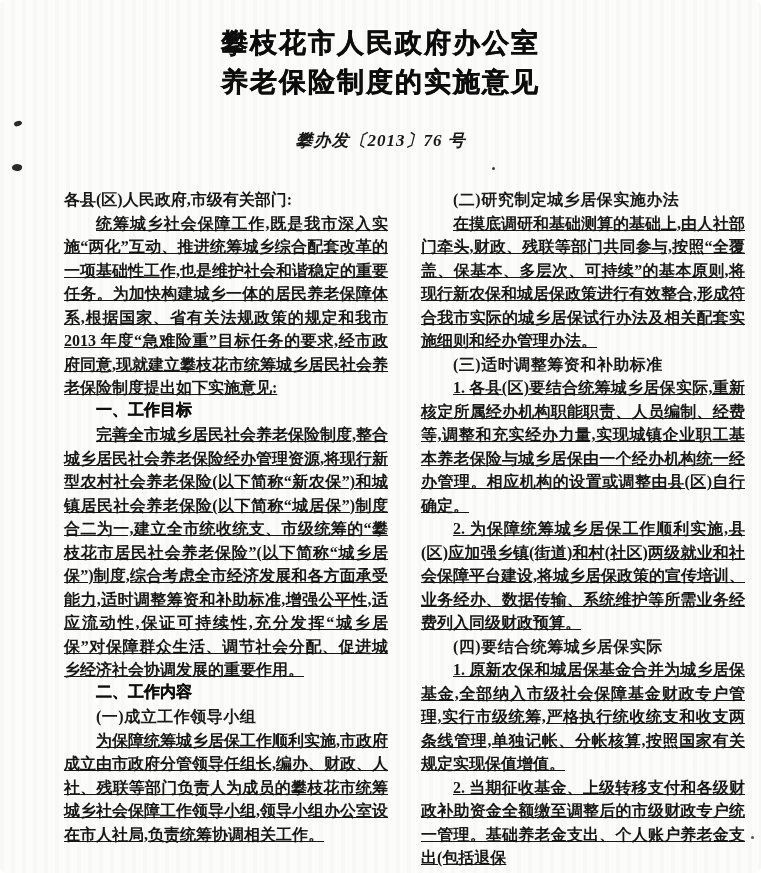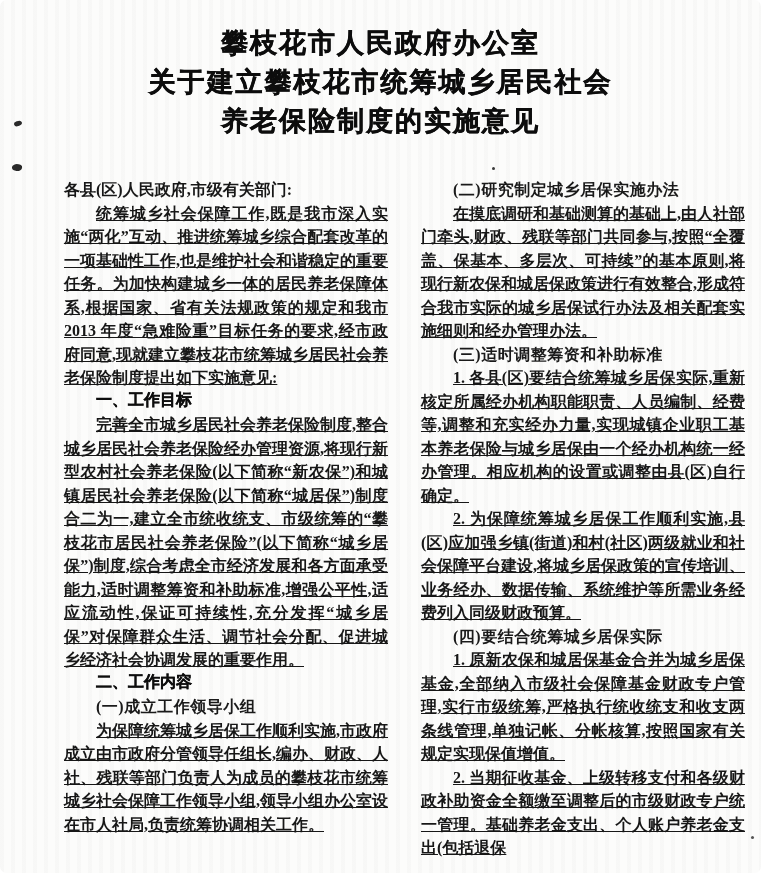--- a/index.html
+++ b/index.html
@@ -89,24 +89,24 @@
 
 <div class="page">
 
   <div class="speck speck-1"></div>
   <div class="speck speck-2"></div>
   <div class="speck dot-1"></div>
   <div class="speck dot-2"></div>
 
   <div class="title-block">
     <div class="title-line">攀枝花市人民政府办公室</div>
-    <div class="title-line">关于建立攀枝花市统筹城乡居民社会</div>
     <div class="title-line">养老保险制度的实施意见</div>
   </div>
 
+  <div class="doc-number">攀办发〔2013〕76 号</div>
 
   <div class="columns">
 
     <div class="col">
       <div class="salutation">各县(区)人民政府,市级有关部门:</div>
       <div class="para">统筹城乡社会保障工作,既是我市深入实施“两化”互动、推进统筹城乡综合配套改革的一项基础性工作,也是维护社会和谐稳定的重要任务。为加快构建城乡一体的居民养老保障体系,根据国家、省有关法规政策的规定和我市 2013 年度“急难险重”目标任务的要求,经市政府同意,现就建立攀枝花市统筹城乡居民社会养老保险制度提出如下实施意见:</div>
       <div class="h1">一、工作目标</div>
       <div class="para">完善全市城乡居民社会养老保险制度,整合城乡居民社会养老保险经办管理资源,将现行新型农村社会养老保险(以下简称“新农保”)和城镇居民社会养老保险(以下简称“城居保”)制度合二为一,建立全市统收统支、市级统筹的“攀枝花市居民社会养老保险”(以下简称“城乡居保”)制度,综合考虑全市经济发展和各方面承受能力,适时调整筹资和补助标准,增强公平性,适应流动性,保证可持续性,充分发挥“城乡居保”对保障群众生活、调节社会分配、促进城乡经济社会协调发展的重要作用。</div>
       <div class="h1">二、工作内容</div>
       <div class="h2">(一)成立工作领导小组</div>

